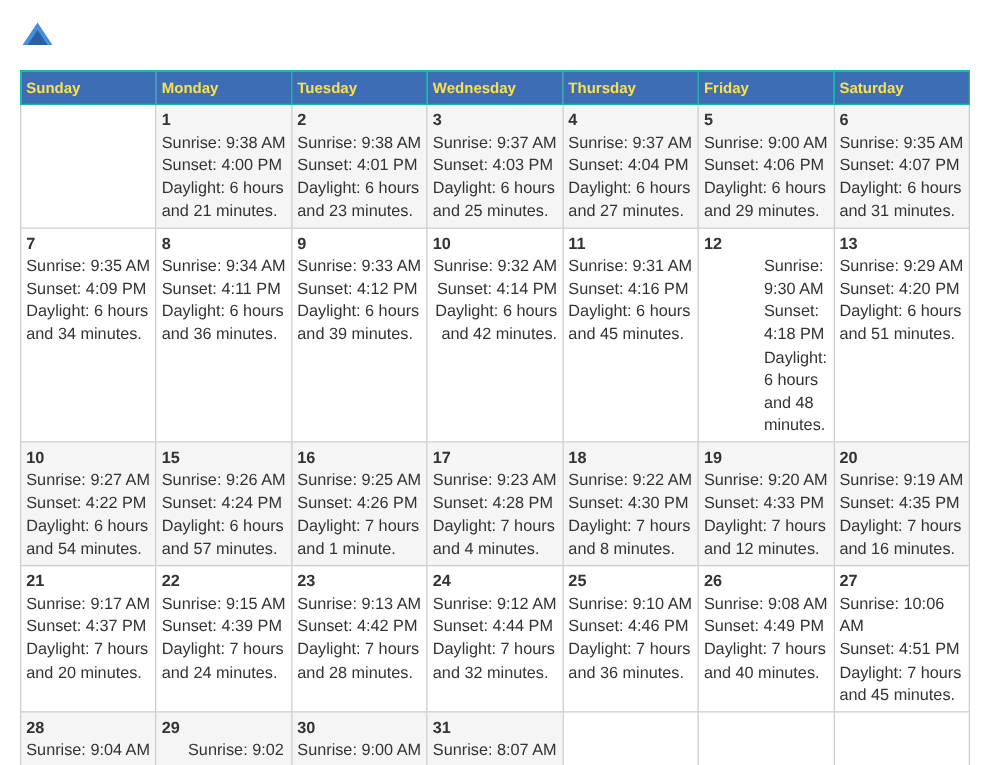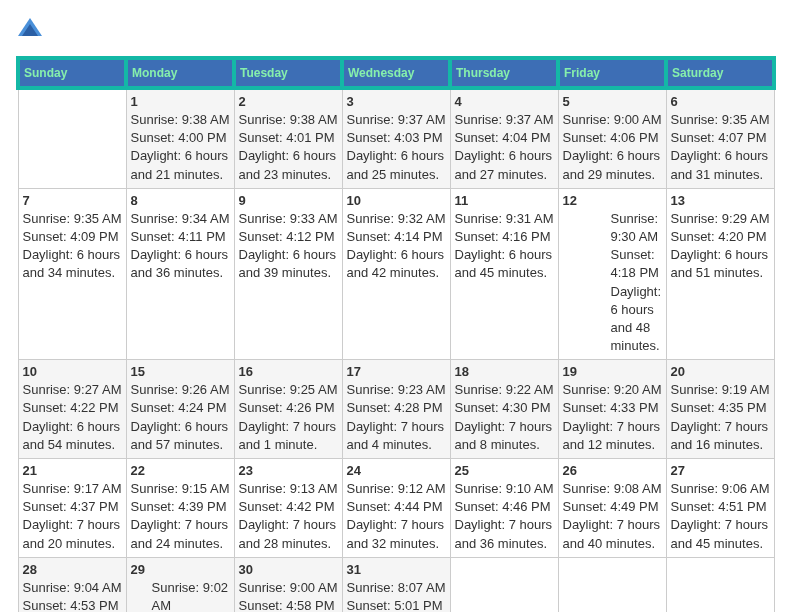--- a/index.html
+++ b/index.html
@@ -47,26 +47,26 @@
       font-size: 16px;
       color: #555;
     }
     table {
       width: 100%;
       border-collapse: collapse;
       table-layout: fixed;
     }
     thead tr th {
       background-color: #3d6eb5;
-      color: #86efac;
+      color: #fde047;
       font-size: 12px;
       font-weight: bold;
       padding: 6px 4px;
       text-align: left;
-      border: 4px solid #14b8a6;
+      border: 1px solid #14b8a6;
     }
     tbody tr td {
       border: 1px solid #ccc;
       vertical-align: top;
       padding: 4px 4px;
       font-size: 10px;
       color: #333;
       min-height: 80px;
       background: #fff;
     }
@@ -184,21 +184,21 @@
         </td>
         <td>
           <span class="day-number">9</span>
           <div class="cell-info" style="white-space: pre-line;">Sunrise: 9:33 AM
 Sunset: 4:12 PM
 Daylight: 6 hours
 and 39 minutes.</div>
         </td>
         <td>
           <span class="day-number">10</span>
-          <div class="cell-info" style="white-space: pre-line;">Sunrise: 9:32 AM
+          <div class="cell-info" style="white-space: pre-line; text-align: right;">Sunrise: 9:32 AM
 Sunset: 4:14 PM
 Daylight: 6 hours
 and 42 minutes.</div>
         </td>
         <td>
           <span class="day-number">11</span>
           <div class="cell-info" style="white-space: pre-line;">Sunrise: 9:31 AM
 Sunset: 4:16 PM
 Daylight: 6 hours
 and 45 minutes.</div>
@@ -307,21 +307,21 @@
         </td>
         <td>
           <span class="day-number">26</span>
           <div class="cell-info" style="white-space: pre-line;">Sunrise: 9:08 AM
 Sunset: 4:49 PM
 Daylight: 7 hours
 and 40 minutes.</div>
         </td>
         <td>
           <span class="day-number">27</span>
-          <div class="cell-info" style="white-space: pre-line;">Sunrise: 9:06 AM
+          <div class="cell-info" style="white-space: pre-line;">Sunrise: 10:06 AM
 Sunset: 4:51 PM
 Daylight: 7 hours
 and 45 minutes.</div>
         </td>
       </tr>
       <tr>
         <td>
           <span class="day-number">28</span>
           <div class="cell-info" style="white-space: pre-line;">Sunrise: 9:04 AM
 Sunset: 4:53 PM

